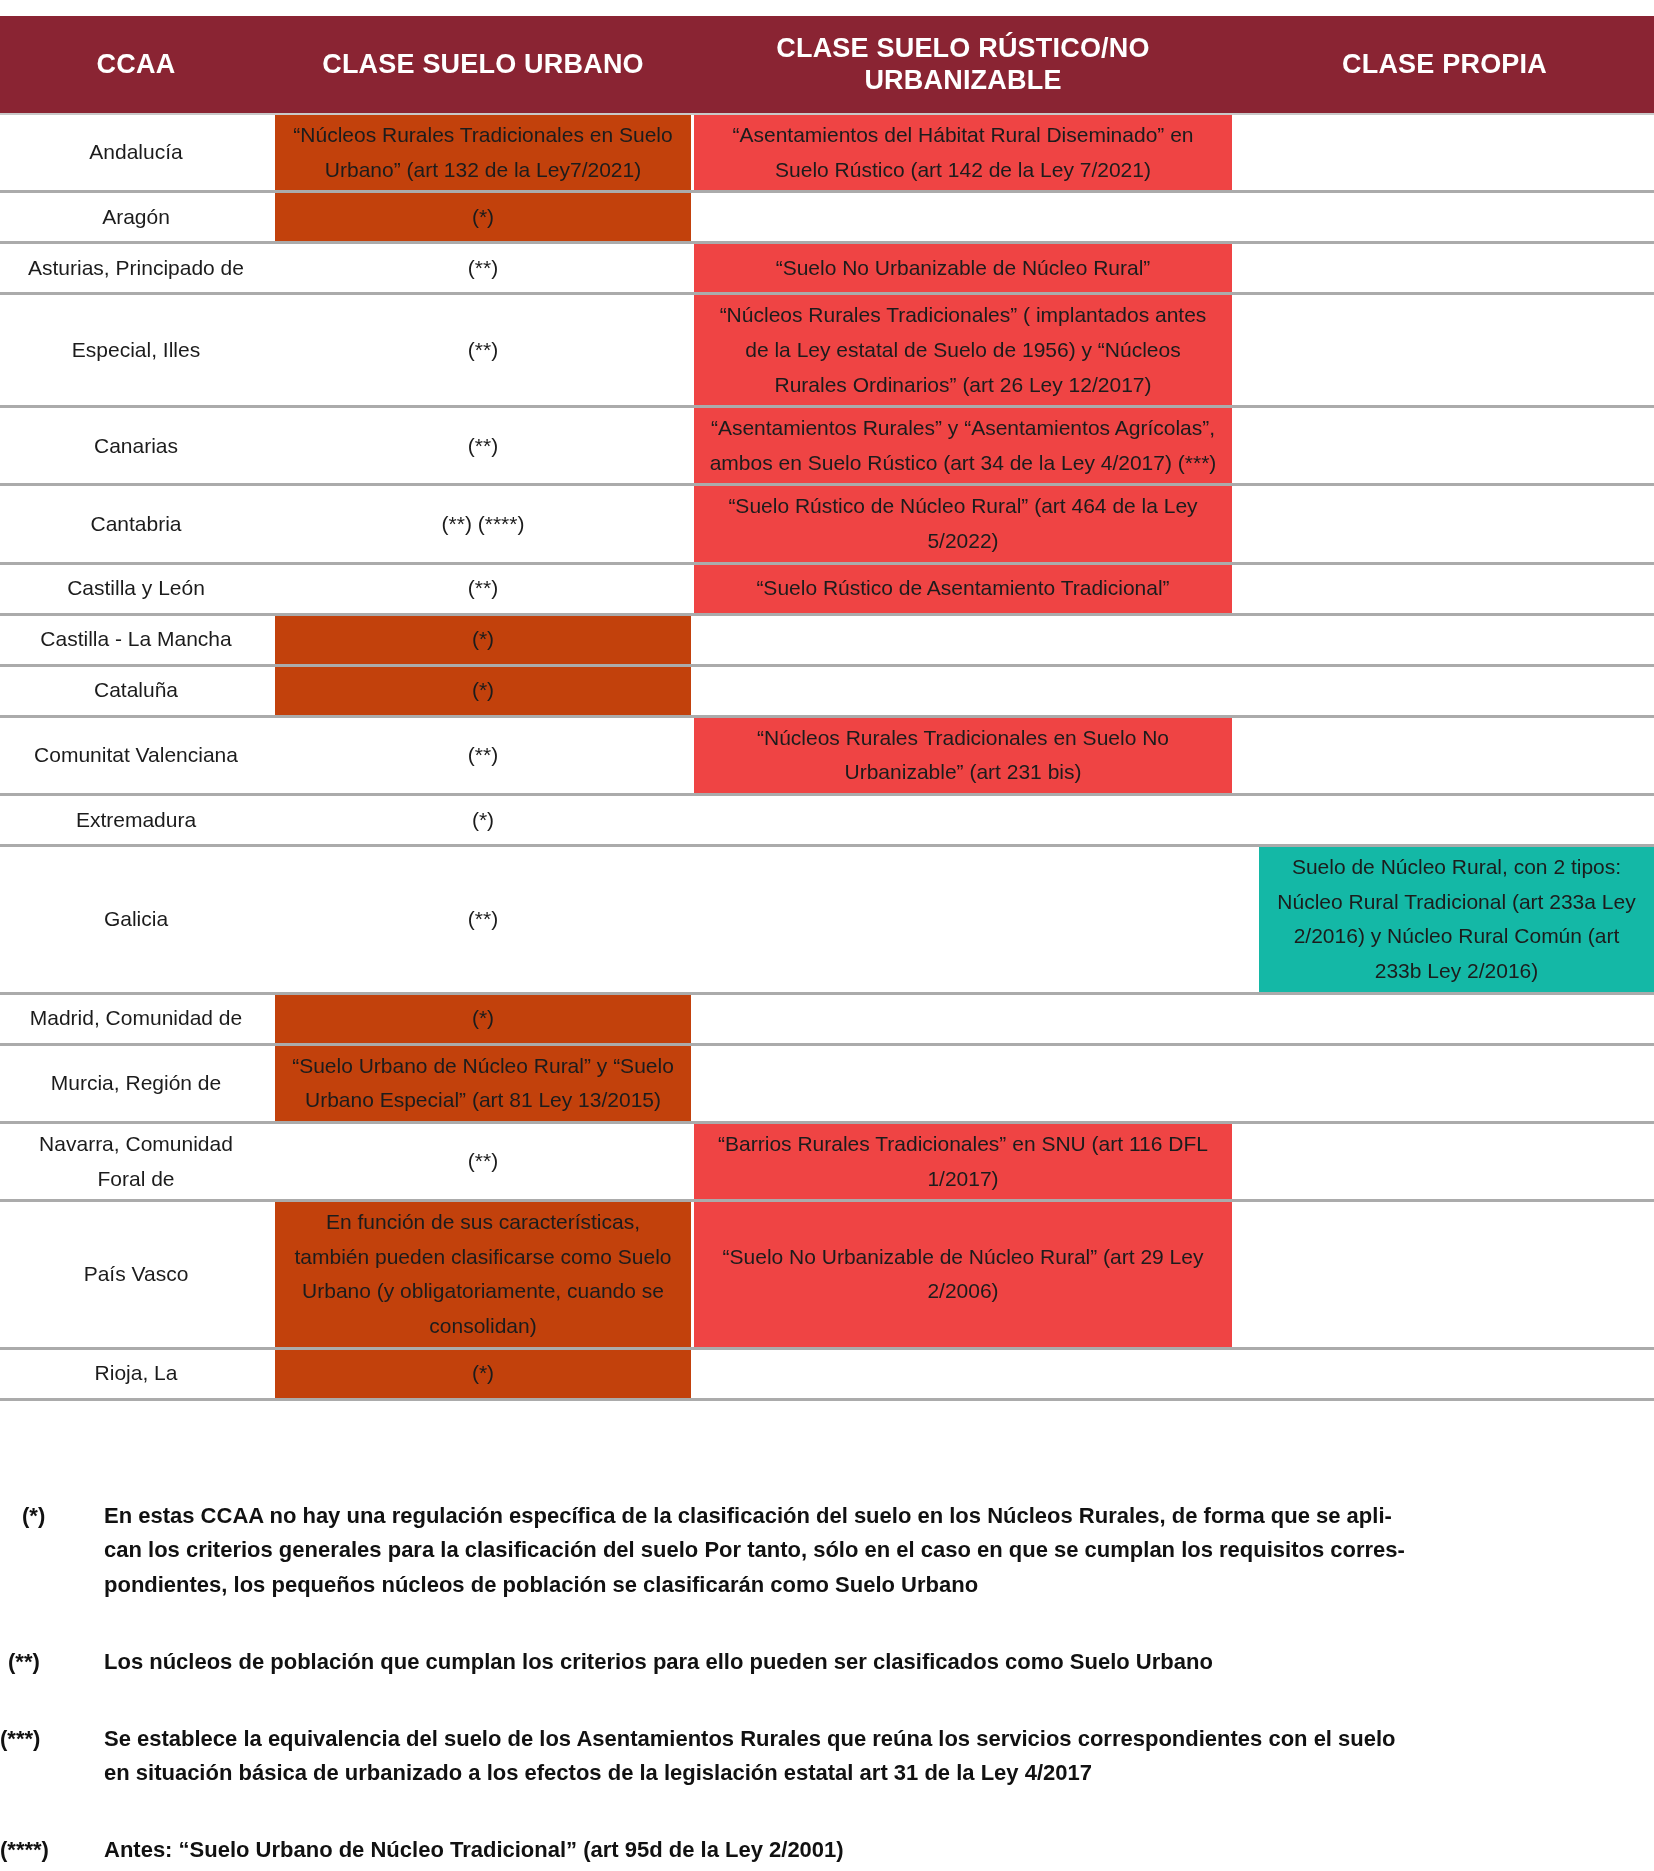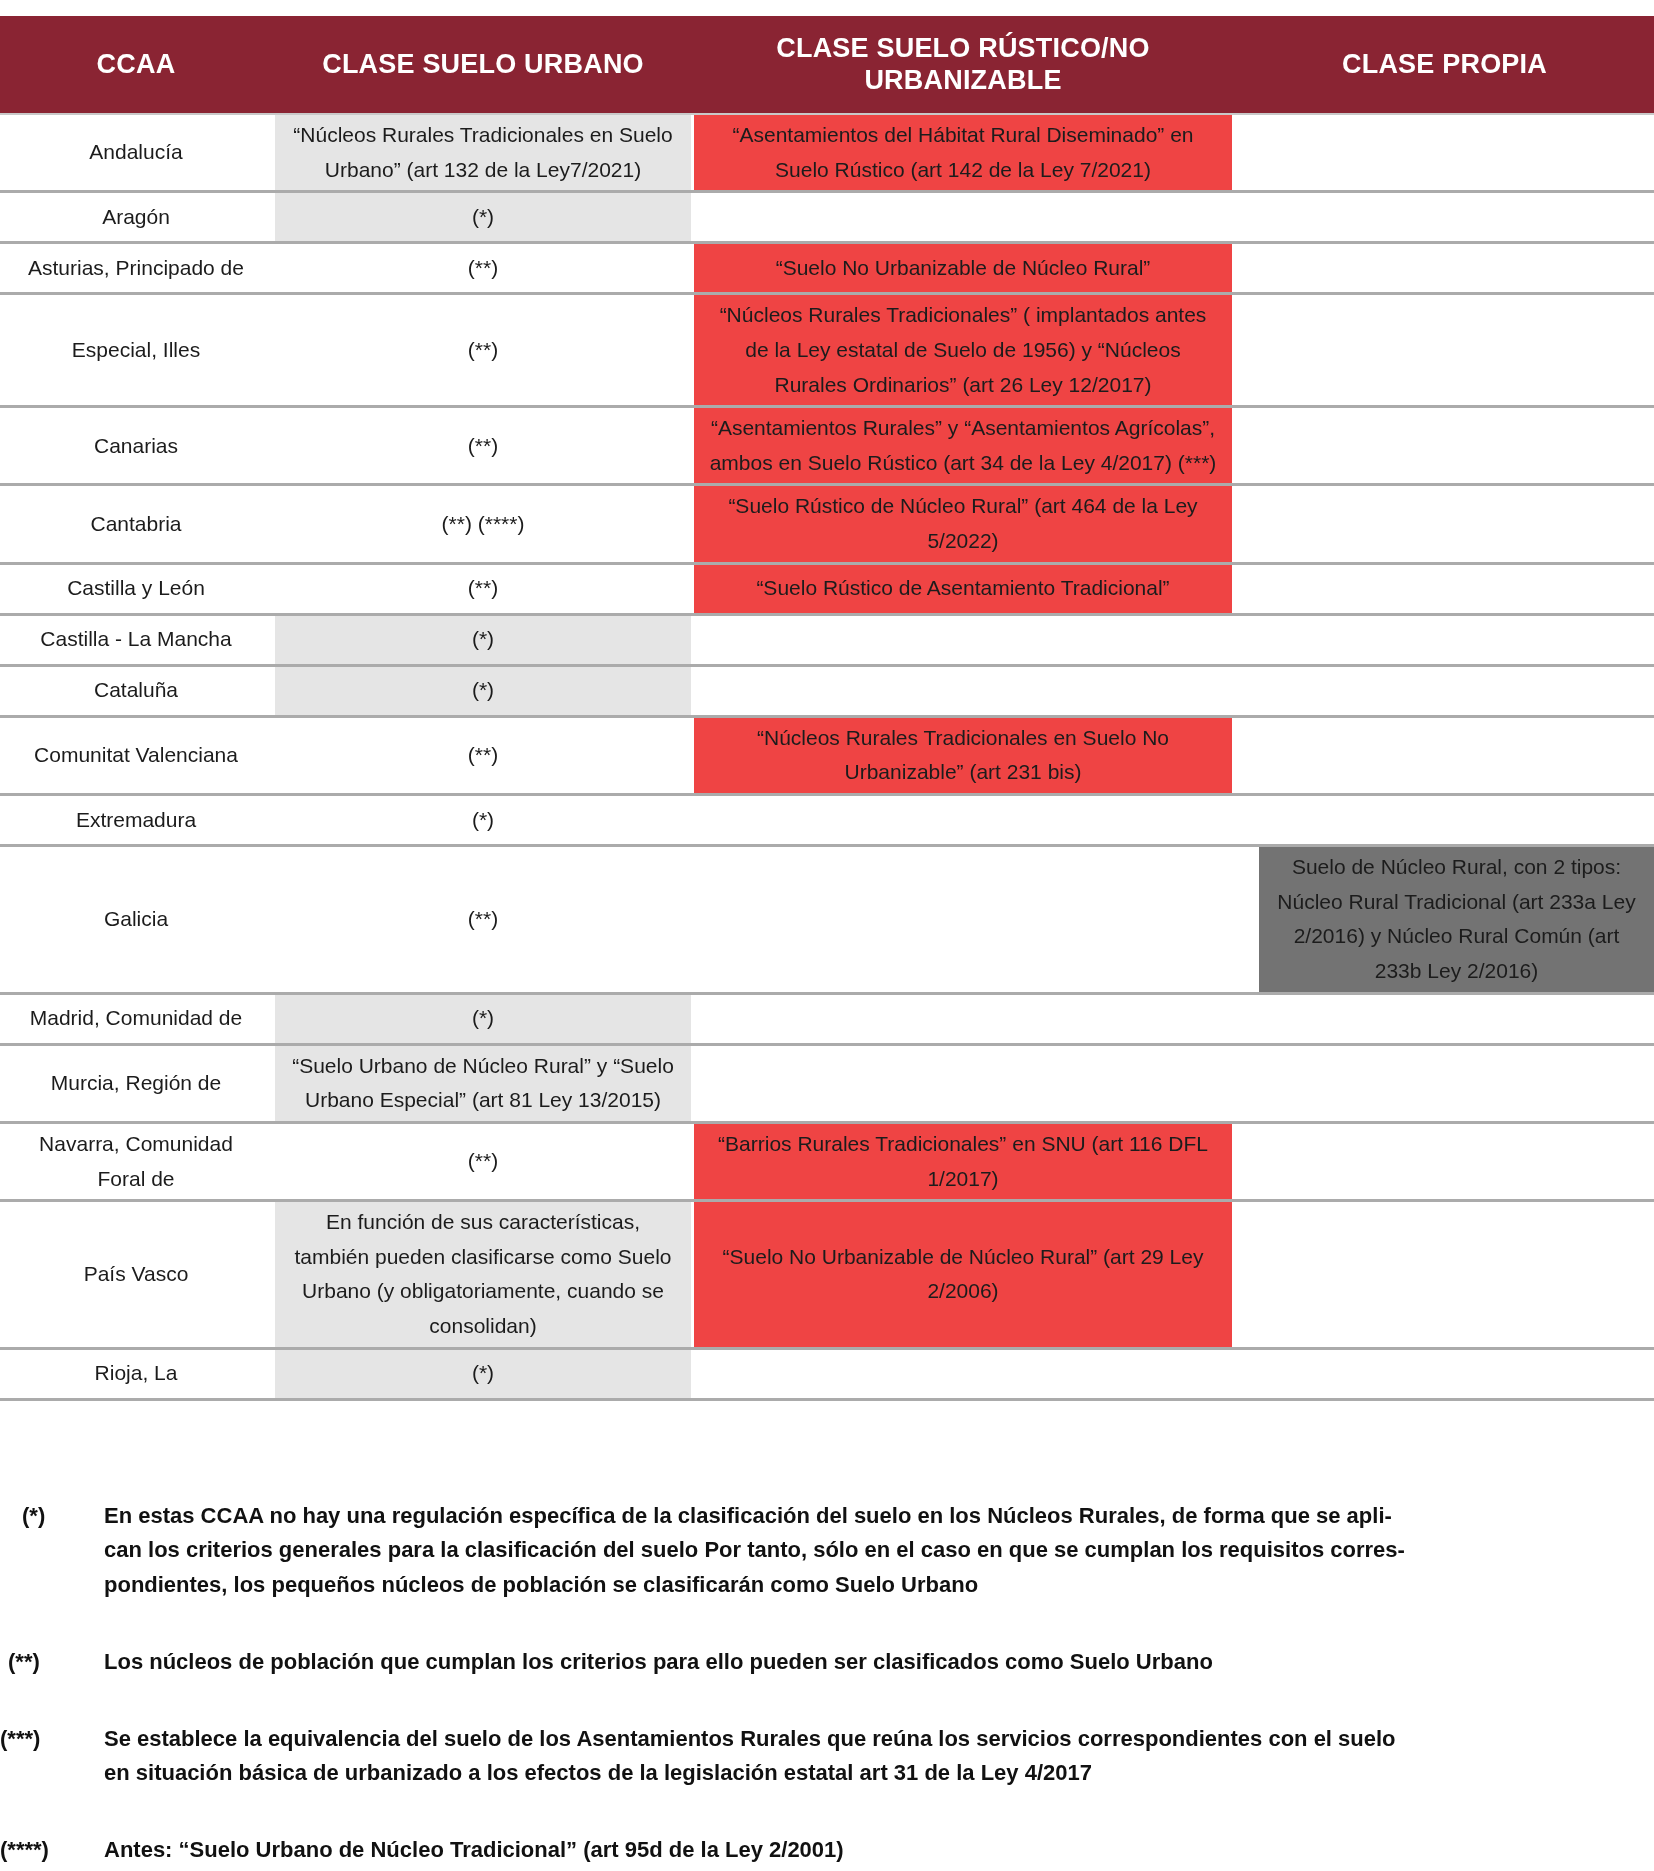--- a/index.html
+++ b/index.html
@@ -48,23 +48,23 @@
     display: flex;
     align-items: center;
     justify-content: center;
     text-align: center;
     font-size: 21px;
     line-height: 1.65;
     padding: 3px 13px;
     min-height: 42px;
     white-space: pre-line;
   }
-  .shaded-grey { background: #e5e5e5; }
+  .shaded-grey { background: #c2410c; }
   .shaded-pink { background: #ef4444; }
-  .shaded-rose { background: #737373; margin-left: 24px; }
+  .shaded-rose { background: #14b8a6; margin-left: 24px; }
 
   
   .footnotes { margin-top: 98px; padding-right: 14px; }
   .footnote {
     display: flex;
     margin-bottom: 42px;
     font-weight: bold;
     font-size: 22px;
     line-height: 1.58;
     color: #111111;

